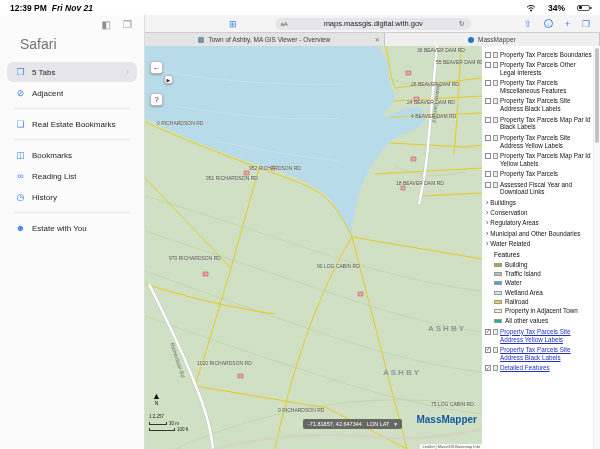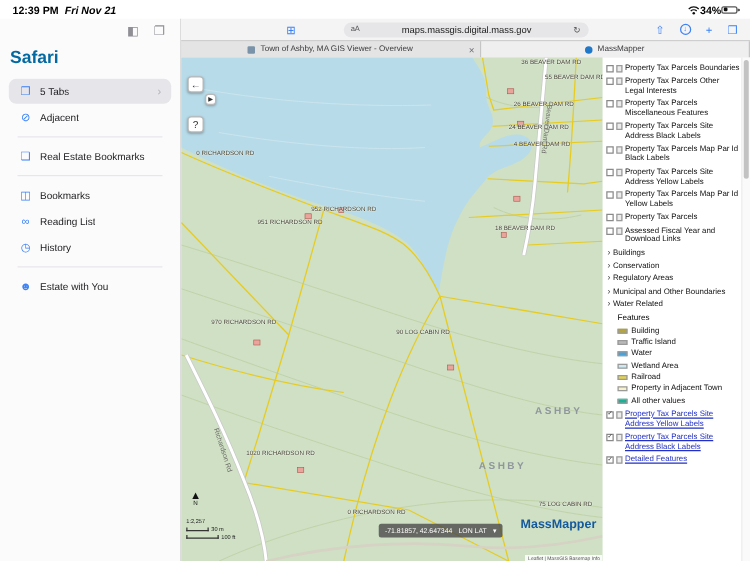--- a/index.html
+++ b/index.html
@@ -4,32 +4,32 @@
 <style>
   * { margin:0; padding:0; box-sizing:border-box; }
   body { font-family:"Liberation Sans", sans-serif; background:#fff; }
   .screen { position:relative; width:600px; height:449px; background:#fff; overflow:hidden; }
 
   
   .status-bar { height:15px; display:flex; justify-content:space-between; align-items:center;
     padding:0 10px; background:#fff; font-size:8.5px; color:#000; }
   .status-left { display:flex; gap:5px; align-items:center; font-weight:bold; }
   .status-left .date { font-weight:bold;font-style:italic; }
-  .status-right { display:flex; gap:0; align-items:center; font-weight:bold;text-align:right; }
+  .status-right { display:flex; gap:12px; align-items:center; font-weight:bold;text-align:right; }
   .battery { width:13px; height:6px; border:1px solid #555; border-radius:2px; position:relative; }
   .battery::after { content:""; position:absolute; right:-3px; top:1px; width:2px; height:2px; background:#555; border-radius:0 1px 1px 0; }
   .battery-fill { position:absolute; left:0.5px; top:0.5px; bottom:0.5px; width:34%; background:#111; border-radius:1px; }
 
   .content-row { display:flex; height:434px; }
 
   
   .sidebar { width:145px; background:#fcfbfc; border-right:1px solid #dcdcdc; padding-top:2px; }
   .sidebar-top-icons { display:flex; justify-content:flex-end; gap:12px; padding:2px 12px 0 0;
     color:#8f8f96; font-size:10px; }
-  .sb-title { font-size:14px; font-weight:bold; color:#0369a1; margin:6px 0 10px 8px; }
+  .sb-title { font-size:14px; font-weight:normal; color:#737373; margin:6px 0 10px 20px; }
   .sb-item { display:flex; align-items:center; gap:6px; height:20px; padding:0 8px; margin:1px 7px;
     border-radius:6px; font-size:8px; color:#1c1c1e; }
   .sb-item.selected { background:#e6e5ea; }
   .sb-icon { color:#3b82f6; font-size:9px; width:11px; text-align:center; }
   .sb-label { white-space:nowrap; overflow:hidden; }
   .sb-chevron { margin-left:auto; color:#b3b3ba; font-size:9px; }
   .sb-divider { height:1px; background:#e7e6ea; margin:5px 14px; }
 
   
   .browser { flex:1; display:flex; flex-direction:column; background:#f5f4f5; }
@@ -176,21 +176,21 @@
         </div>
 
     </aside>
 
     <main class="browser">
 
       <div class="toolbar">
         <span class="grid-btn">⊞</span>
         <div class="url-pill">
           <span class="ps-icon">aA</span>
-          <span class="url-text">maps.massgis.digital.mass.gov</span>
+          <span class="url-text">maps.massgis.digital.with.gov</span>
           <span class="reload">↻</span>
         </div>
         <div class="toolbar-right">
           <span>⇧</span>
           <span class="circle-icon">
               <span>↓</span>
             </span>
           <span>+</span>
           <span>❐</span>
         </div>

